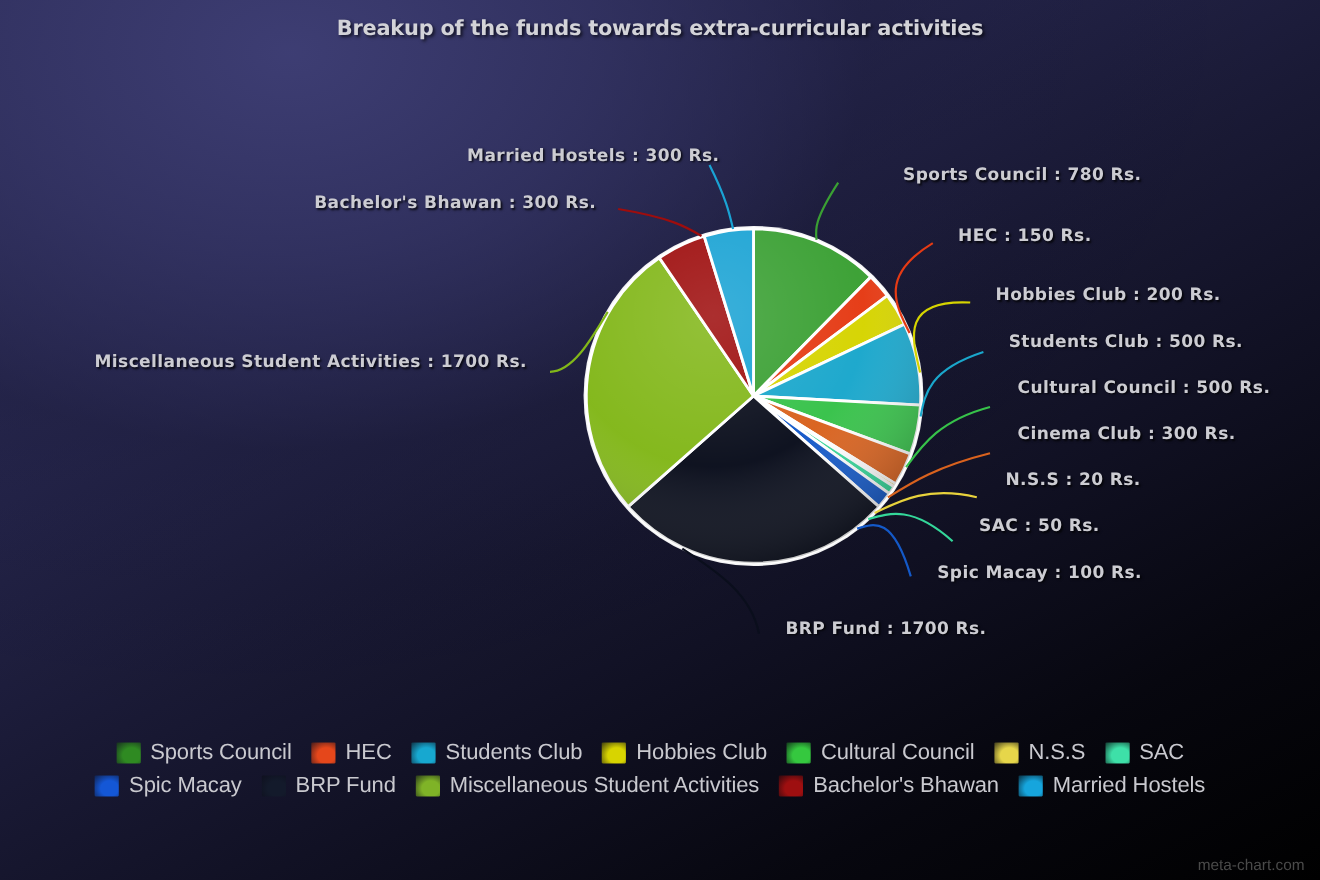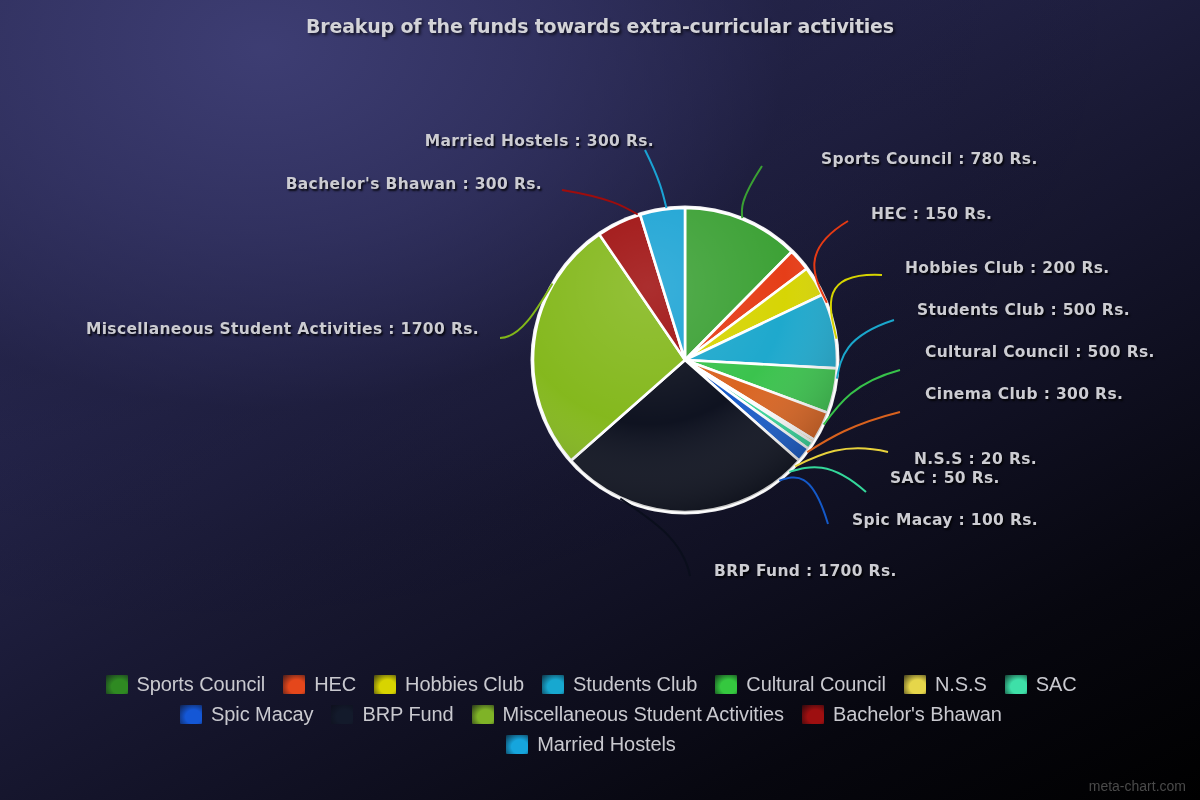--- a/index.html
+++ b/index.html
@@ -45,21 +45,21 @@
     text-shadow:1.5px 1.5px 2px rgba(0,0,0,0.8);
     letter-spacing:0.35px;
     font-family:"DejaVu Sans","Liberation Sans",sans-serif;
   }
   .callout.right { text-align:left; }
   .callout.left  { text-align:right; }
   
   #legend {
     position:absolute;
     left:0; right:0; top:670px;
-    padding:0 100px;
+    padding:0 70px;
     display:flex;
     flex-wrap:wrap;
     justify-content:center;
     align-content:flex-start;
     row-gap:2px;
     column-gap:0px;
   }
   .legend-item {
     display:flex;
     align-items:center;
@@ -136,48 +136,48 @@
           <path d="M 645 150 C 660 180, 663.1769952295062 194.07021939943886, 666.4 208.1" fill="none" stroke="#1aa3d4" stroke-width="2"></path>
         </g>
     </svg>
     <div id="callouts">
         <div class="callout right" style="left: 821px; top: 150px;">Sports Council : 780 Rs.</div>
         <div class="callout right" style="left: 871px; top: 205px;">HEC : 150 Rs.</div>
         <div class="callout right" style="left: 905px; top: 259px;">Hobbies Club : 200 Rs.</div>
         <div class="callout right" style="left: 917px; top: 301px;">Students Club : 500 Rs.</div>
         <div class="callout right" style="left: 925px; top: 343px;">Cultural Council : 500 Rs.</div>
         <div class="callout right" style="left: 925px; top: 385px;">Cinema Club : 300 Rs.</div>
-        <div class="callout right" style="left: 914px; top: 427px; margin-top: 23px;">N.S.S : 20 Rs.</div>
+        <div class="callout right" style="left: 914px; top: 427px;">N.S.S : 20 Rs.</div>
         <div class="callout right" style="left: 890px; top: 469px;">SAC : 50 Rs.</div>
         <div class="callout right" style="left: 852px; top: 511px;">Spic Macay : 100 Rs.</div>
         <div class="callout right" style="left: 714px; top: 562px;">BRP Fund : 1700 Rs.</div>
         <div class="callout left" style="right: 721px; top: 320px;">Miscellaneous Student Activities : 1700 Rs.</div>
         <div class="callout left" style="right: 658px; top: 175px;">Bachelor's Bhawan : 300 Rs.</div>
         <div class="callout left" style="right: 546px; top: 132px;">Married Hostels : 300 Rs.</div>
       </div>
   </div>
 
   <div id="legend">
       <div class="legend-item">
         <span class="legend-swatch" style="background: radial-gradient(at 62% 62%, rgb(47, 138, 34) 0%, rgb(47, 138, 34) 42%, rgba(0, 0, 0, 0.38) 120%);"></span>
         <span class="legend-label">Sports Council</span>
       </div>
       <div class="legend-item">
         <span class="legend-swatch" style="background: radial-gradient(at 62% 62%, rgb(229, 71, 27) 0%, rgb(229, 71, 27) 42%, rgba(0, 0, 0, 0.38) 120%);"></span>
         <span class="legend-label">HEC</span>
       </div>
       <div class="legend-item">
+        <span class="legend-swatch" style="background: radial-gradient(at 62% 62%, rgb(23, 168, 208) 0%, rgb(23, 168, 208) 42%, rgba(0, 0, 0, 0.38) 120%);"></span>
+        <span class="legend-label">Students Club</span>
+      </div>
+      <div class="legend-item">
         <span class="legend-swatch" style="background: radial-gradient(at 62% 62%, rgb(216, 212, 0) 0%, rgb(216, 212, 0) 42%, rgba(0, 0, 0, 0.38) 120%);"></span>
         <span class="legend-label">Hobbies Club</span>
       </div>
       <div class="legend-item">
-        <span class="legend-swatch" style="background: radial-gradient(at 62% 62%, rgb(23, 168, 208) 0%, rgb(23, 168, 208) 42%, rgba(0, 0, 0, 0.38) 120%);"></span>
-        <span class="legend-label">Students Club</span>
-      </div>
-      <div class="legend-item">
         <span class="legend-swatch" style="background: radial-gradient(at 62% 62%, rgb(53, 200, 63) 0%, rgb(53, 200, 63) 42%, rgba(0, 0, 0, 0.38) 120%);"></span>
         <span class="legend-label">Cultural Council</span>
       </div>
       <div class="legend-item">
         <span class="legend-swatch" style="background: radial-gradient(at 62% 62%, rgb(230, 214, 74) 0%, rgb(230, 214, 74) 42%, rgba(0, 0, 0, 0.38) 120%);"></span>
         <span class="legend-label">N.S.S</span>
       </div>
       <div class="legend-item">
         <span class="legend-swatch" style="background: radial-gradient(at 62% 62%, rgb(62, 224, 168) 0%, rgb(62, 224, 168) 42%, rgba(0, 0, 0, 0.38) 120%);"></span>
         <span class="legend-label">SAC</span>

